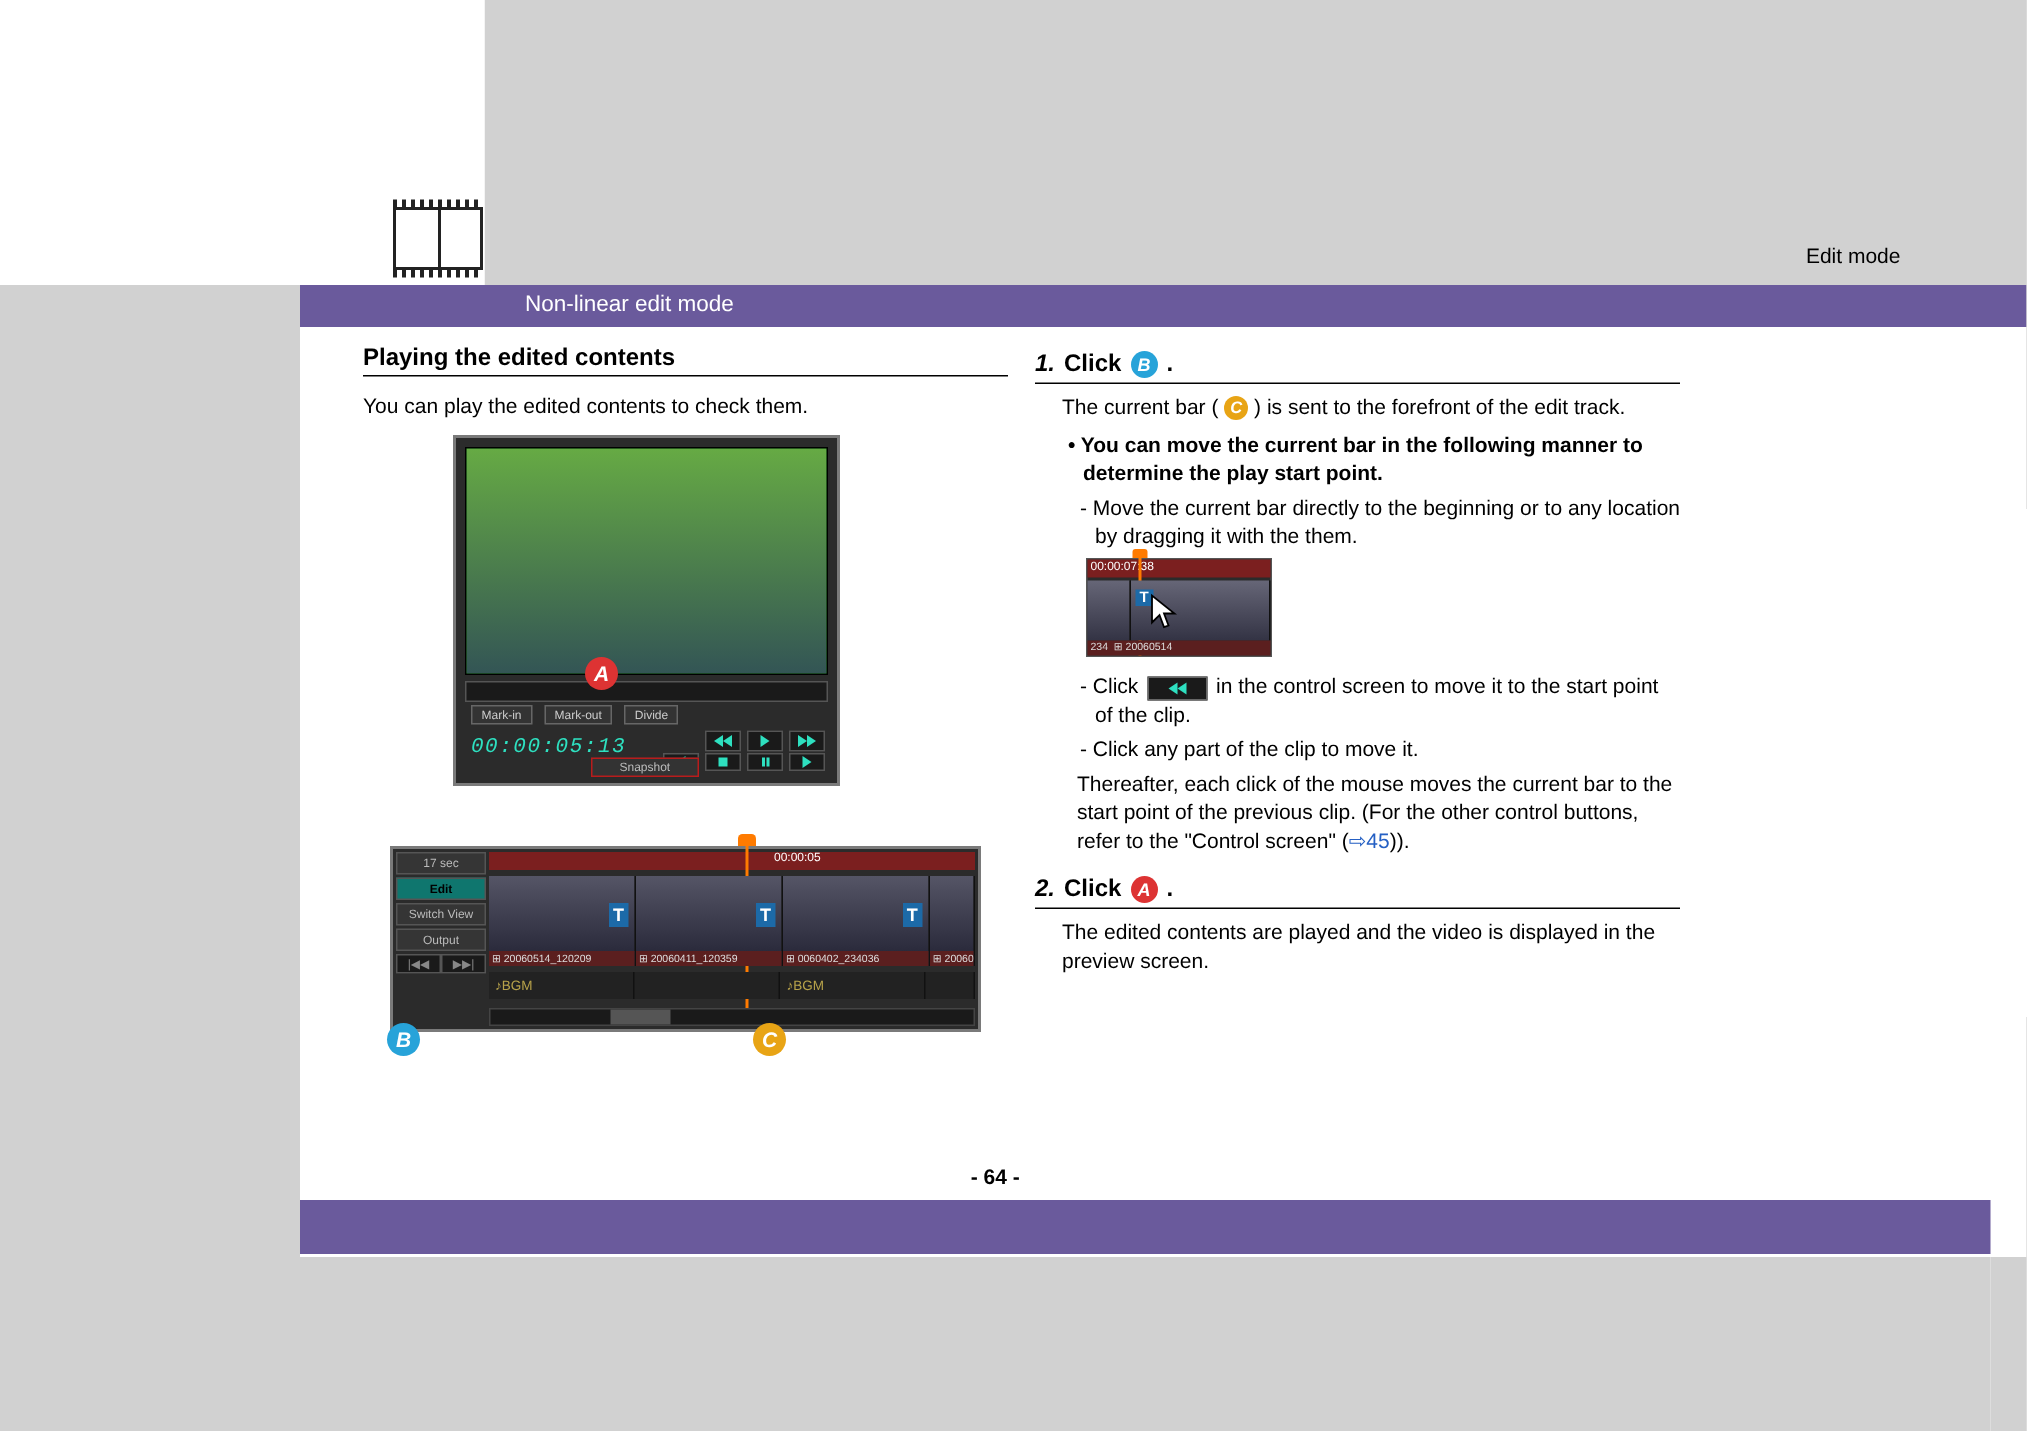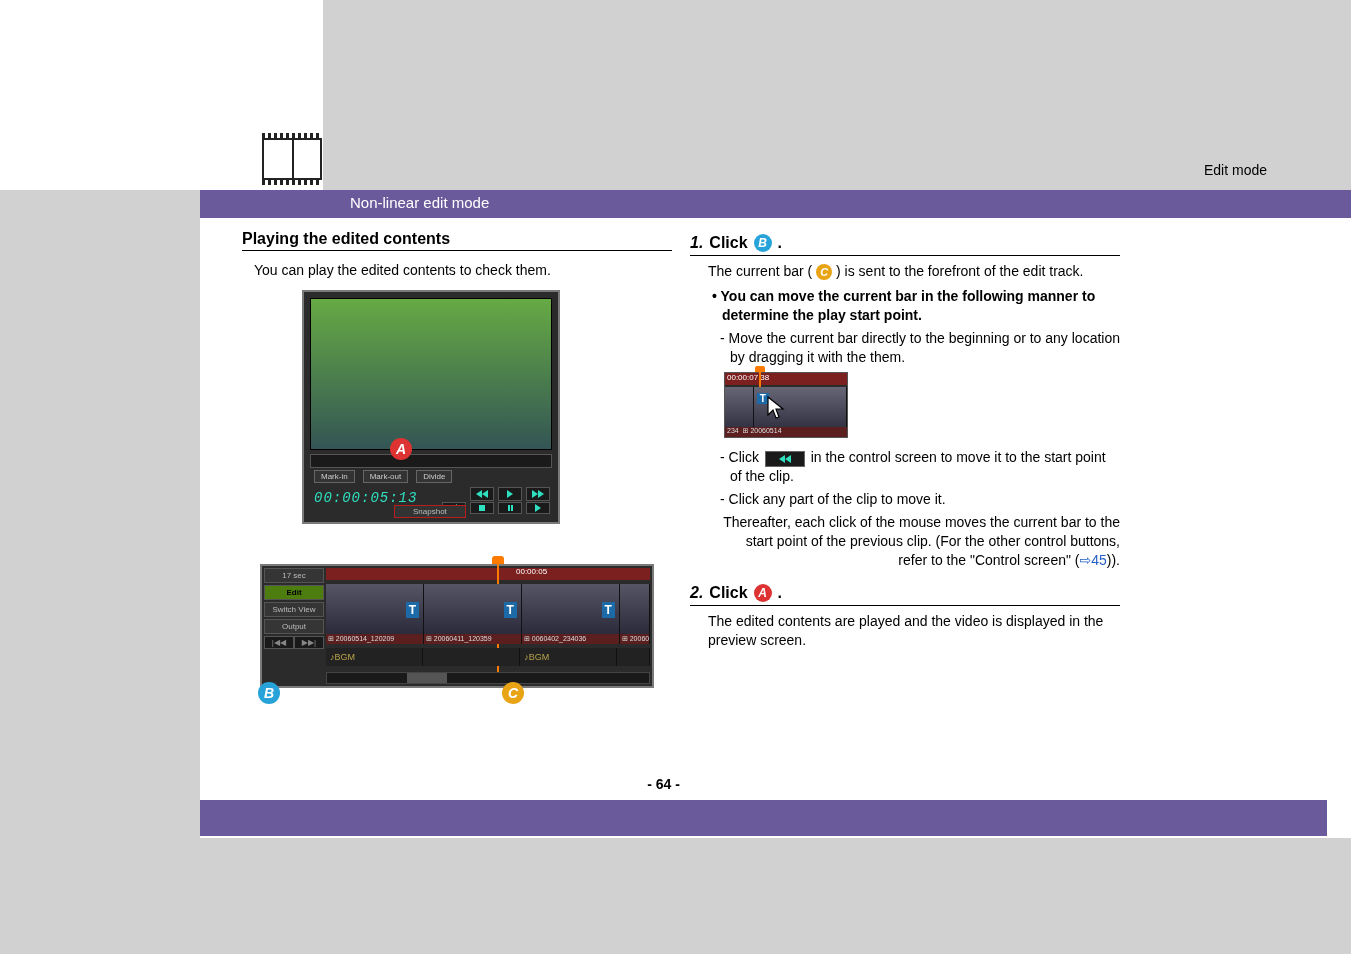--- a/index.html
+++ b/index.html
@@ -75,21 +75,21 @@
   }
   .col-left { left: 242px; top: 230px; }
   .col-right { left: 690px; top: 230px; }
   .heading {
     font-weight: bold;
     font-size: 16px;
     border-bottom: 1px solid #000;
     padding-bottom: 2px;
     margin-bottom: 10px;
   }
-  .para { font-size: 14px; margin: 8px 12px; line-height: 1.35; }
+  .para { font-size: 14px; margin: 8px 0; line-height: 1.35; }
   .preview-box {
     width: 254px;
     height: 230px;
     background: #2b2b2b;
     border: 2px solid #7a7a7a;
     position: relative;
     margin: 10px 0 0 60px;
   }
   .preview-img {
     position: absolute;
@@ -151,21 +151,21 @@
     position: relative;
     width: 390px;
     height: 120px;
     background: #2b2b2b;
     border: 2px solid #7a7a7a;
     margin-top: 40px;
     margin-left: 18px;
   }
   .tl-sidebar { position: absolute; left: 2px; top: 2px; width: 60px; bottom: 2px; }
   .tl-sidebtn { background: #353535; color: #bbb; font-size: 8px; padding: 2px 4px; margin-bottom: 2px; border: 1px solid #555; text-align: center; }
-  .tl-sidebtn.orange { background: #4d7c0f; color: #000; font-weight: bold; }
+  .tl-sidebtn.orange { background: #0f766e; color: #000; font-weight: bold; }
   .tl-nav { display: flex; }
   .tl-nav .nbtn { flex: 1; background: #1a1a1a; color: #888; font-size: 8px; text-align: center; border: 1px solid #555; padding: 1px 0; }
   .tl-timebar { position: absolute; left: 64px; right: 2px; top: 2px; height: 12px; background: #7b1f1f; }
   .tl-timebar-label { position: absolute; left: 190px; top: -1px; color: #fff; font-size: 8px; }
   .tl-track { position: absolute; left: 64px; right: 2px; top: 18px; height: 62px; display: flex; }
   .tl-clip { flex: 1; height: 60px; background: linear-gradient(#556, #223); border-right: 1px solid #111; position: relative; }
   .tl-clip .tt { position: absolute; right: 4px; top: 18px; background: #1c6aa8; color: #fff; font-weight: bold; font-size: 12px; padding: 1px 3px; }
   .tl-clip .lbl { position: absolute; left: 0; right: 0; bottom: 0; background: #5b1f1f; color: #ddd; font-size: 7px; padding: 1px 2px; white-space: nowrap; overflow: hidden; }
   .tl-bgm { position: absolute; left: 64px; right: 2px; top: 82px; height: 18px; background: #222; display: flex; }
   .tl-bgm .bgmcell { flex: 1; border-right: 1px solid #111; color: #b7a24a; font-size: 9px; padding-left: 4px; display: flex; align-items: center; }
@@ -173,21 +173,21 @@
   .tl-scroll-thumb { position: absolute; left: 80px; width: 40px; top: 0; bottom: 0; background: #555; }
   .tl-cursor { position: absolute; top: -6px; bottom: 10px; left: 235px; width: 2px; background: #ff7b00; }
   .tl-cursor::before { content: ""; position: absolute; top: -4px; left: -5px; width: 12px; height: 8px; background: #ff7b00; border-radius: 3px 3px 0 0; }
 
   .step-head { display: flex; align-items: center; gap: 6px; font-size: 16px; border-bottom: 1px solid #000; padding-bottom: 3px; margin-top: 4px; }
   .step-num { font-weight: bold; font-style: italic; }
   .step-click { font-weight: bold; }
   .ind-para { font-size: 14px; margin: 6px 0 6px 18px; line-height: 1.35; }
   .ind-bullet { font-size: 14px; margin: 4px 0 4px 22px; line-height: 1.35; text-indent: -10px; padding-left: 10px; font-weight: bold; }
   .ind-sub { font-size: 14px; margin: 4px 0 4px 30px; line-height: 1.35; text-indent: -10px; padding-left: 10px; }
-  .ind-sub-cont { font-size: 14px; margin: 2px 0 2px 28px; line-height: 1.35; text-align: right; }
+  .ind-sub-cont { font-size: 14px; margin: 2px 0 2px 28px; line-height: 1.35; }
   .link { color: #2560c4; text-decoration: none; }
   .link .arrow { color: #2560c4; }
 
   .mini-track {
     position: relative;
     width: 122px;
     height: 64px;
     margin: 6px 0 10px 34px;
     border: 1px solid #555;
     background: #2b2b2b;

